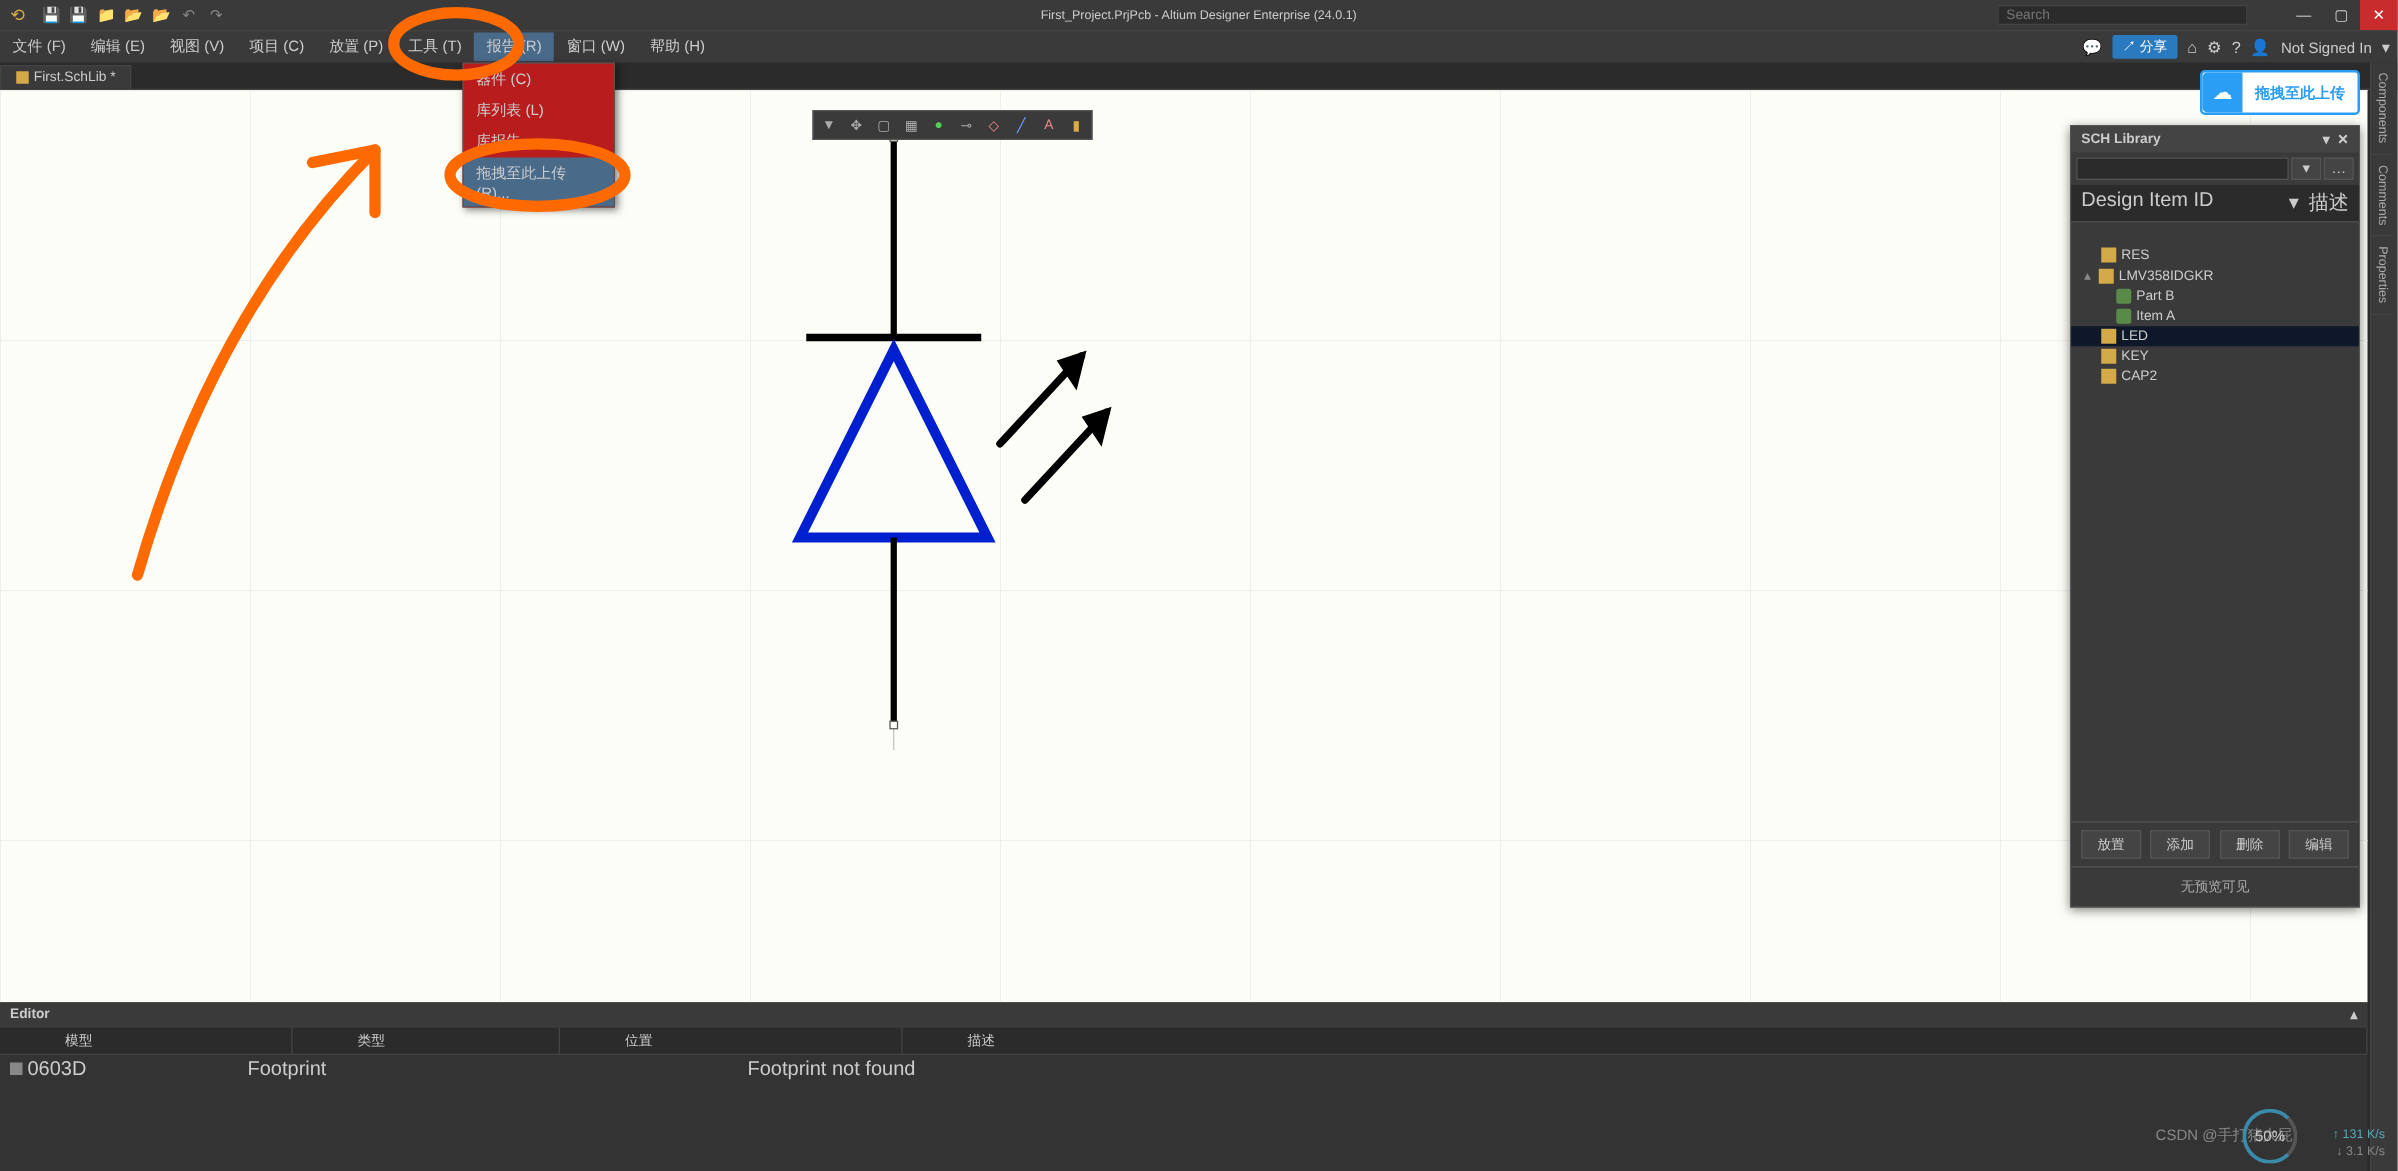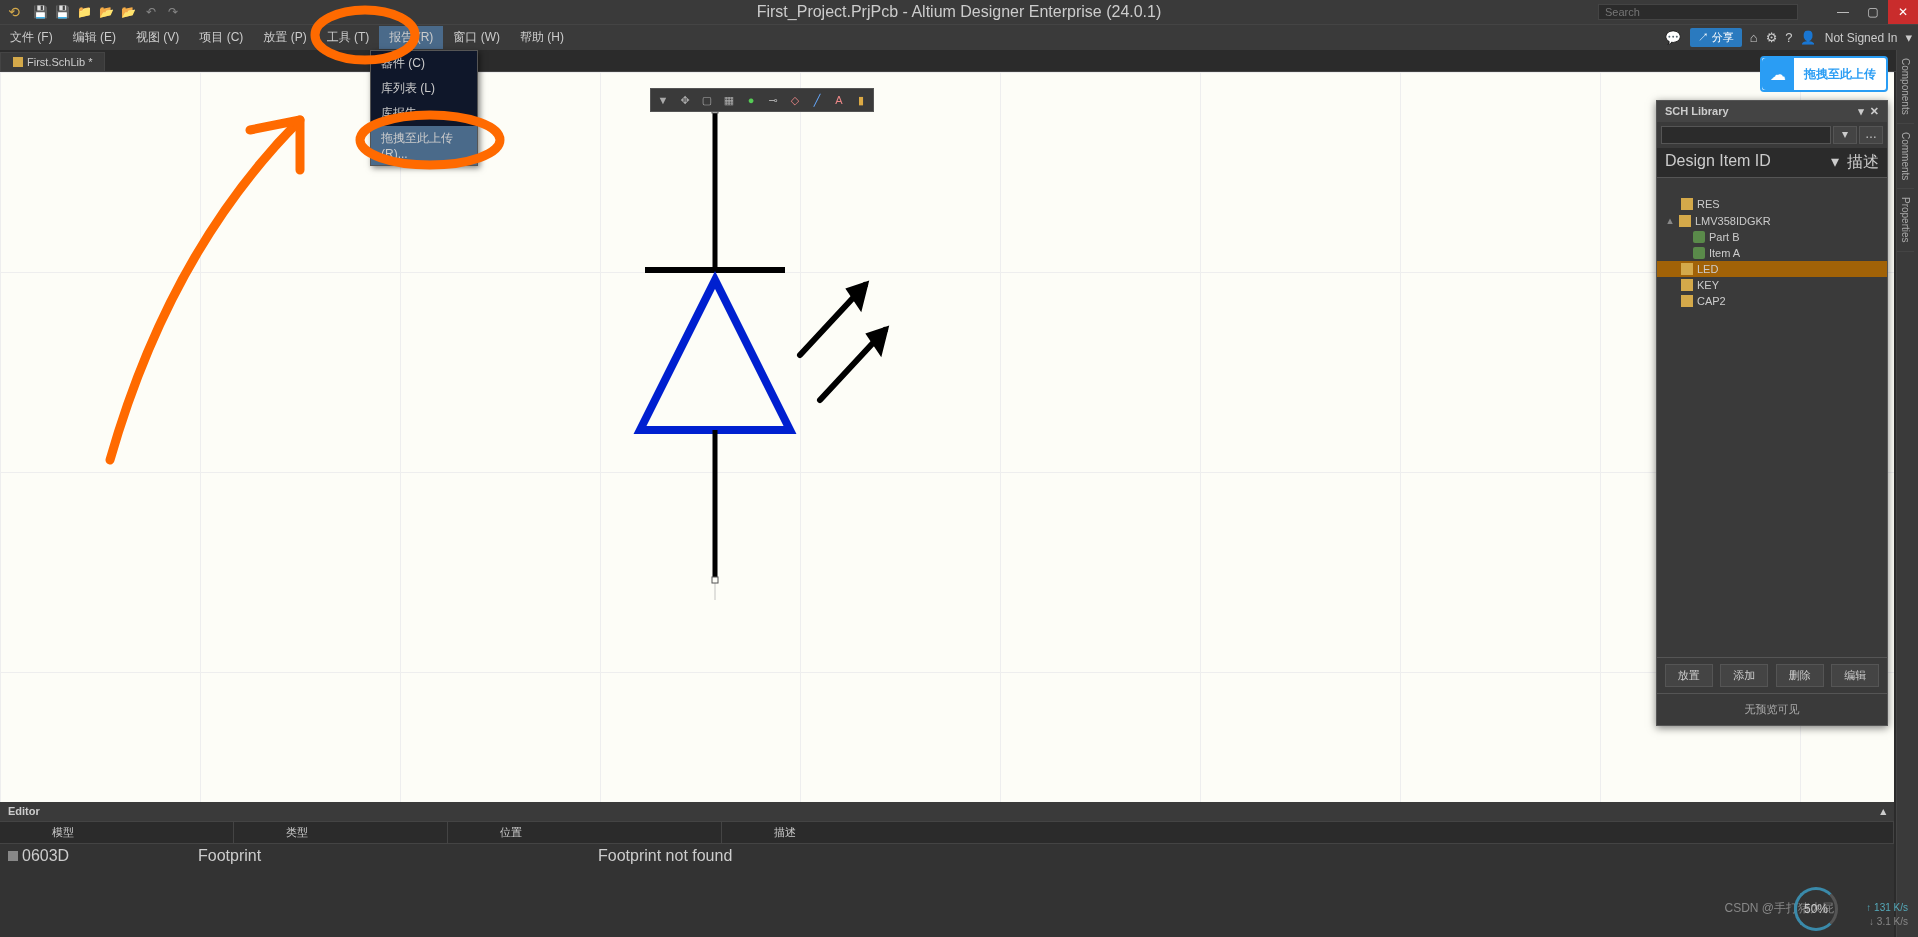--- a/index.html
+++ b/index.html
@@ -3,36 +3,36 @@
 <meta charset="utf-8">
 <style>
 * { margin: 0; padding: 0; box-sizing: border-box; font-family: "Microsoft YaHei", Arial, sans-serif; }
 body { background: #2b2b2b; color: #ccc; font-size: 12px; overflow: hidden; width: 1918px; height: 937px; position: relative; }
 
 
 .titlebar { height: 24px; background: #3a3a3a; display: flex; align-items: center; position: relative; }
 .titlebar .logo { width: 20px; height: 20px; margin: 0 4px; color: #d4a94a; font-size: 14px; display: flex; align-items: center; justify-content: center; }
 .titlebar .icons { display: flex; gap: 4px; margin-left: 4px; }
 .titlebar .ticon { width: 18px; height: 18px; display: flex; align-items: center; justify-content: center; color: #888; font-size: 12px; }
-.titlebar .title { position: absolute; left: 50%; transform: translateX(-50%); color: #ccc; font-size: 16px; }
+.titlebar .title { position: absolute; left: 50%; transform: translateX(-50%); color: #ccc; font-size: 10px; }
 .titlebar .search { position: absolute; right: 120px; background: #2b2b2b; border: 1px solid #444; padding: 1px 6px; width: 200px; color: #888; font-size: 11px; }
 .titlebar .winbtns { position: absolute; right: 0; display: flex; }
 .titlebar .winbtn { width: 30px; height: 24px; display: flex; align-items: center; justify-content: center; color: #ccc; }
 .titlebar .winbtn.close { background: #c92c2c; color: #fff; }
 
 
 .menubar { height: 26px; background: #3a3a3a; display: flex; align-items: center; position: relative; border-top: 1px solid #444; }
 .menuitem { padding: 3px 10px; color: #ccc; cursor: pointer; font-size: 12px; }
 .menuitem.active { background: #4a6a8a; }
 .menubar .right { position: absolute; right: 6px; display: flex; align-items: center; gap: 8px; }
 .sharebtn { background: #2a7abf; color: #fff; padding: 2px 8px; border-radius: 2px; font-size: 11px; }
 .ricon { color: #ccc; font-size: 13px; }
 
 
-.dropdown { position: absolute; top: 50px; left: 370px; background: #0f172a; border: 1px solid #555; width: 108px; z-index: 100; box-shadow: 2px 2px 6px rgba(0,0,0,0.5); }
+.dropdown { position: absolute; top: 50px; left: 370px; background: #b91c1c; border: 1px solid #555; width: 122px; z-index: 100; box-shadow: 2px 2px 6px rgba(0,0,0,0.5); }
 .dropdown .ditem { padding: 4px 10px; color: #ccc; font-size: 12px; }
 .dropdown .ditem.hl { background: #4a6a8a; }
 
 
 .tabbar { height: 22px; background: #2b2b2b; display: flex; align-items: flex-end; border-bottom: 1px solid #444; }
 .tab { background: #3a3a3a; padding: 3px 12px; font-size: 11px; border: 1px solid #444; border-bottom: none; color: #ccc; display: flex; align-items: center; gap: 4px; }
 .tab .tic { width: 10px; height: 10px; background: #d4a94a; display: inline-block; }
 
 
 .uploadwidget { position: absolute; top: 56px; right: 30px; background: #fff; border: 2px solid #2a9df4; border-radius: 4px; display: flex; align-items: center; z-index: 60; }
@@ -58,21 +58,21 @@
 .schpanel { position: absolute; top: 100px; right: 30px; width: 232px; background: #3a3a3a; border: 1px solid #555; z-index: 40; box-shadow: 0 2px 8px rgba(0,0,0,0.5); }
 .schpanel .phead { background: #444; padding: 4px 8px; display: flex; justify-content: space-between; font-size: 11px; font-weight: bold; }
 .schpanel .phead .ctrls { display: flex; gap: 6px; }
 .schpanel .psearch { display: flex; gap: 2px; padding: 4px; }
 .schpanel .psearch input { flex: 1; background: #2b2b2b; border: 1px solid #555; color: #ccc; font-size: 11px; padding: 2px; }
 .schpanel .psearch .pbtn { width: 24px; background: #444; border: 1px solid #555; color: #ccc; text-align: center; }
 .schpanel .pcols { display: flex; padding: 4px 8px; background: #2b2b2b; font-size: 16px; border-bottom: 1px solid #555; }
 .schpanel .pcols .c1 { flex: 1; }
 .schpanel .ptree { padding: 18px 0; }
 .schpanel .prow { padding: 2px 8px; font-size: 11px; display: flex; align-items: center; gap: 4px; cursor: pointer; }
-.schpanel .prow.sel { background: #a16207; }
+.schpanel .prow.sel { background: #0f172a; }
 .schpanel .prow .indent1 { width: 12px; }
 .schpanel .prow .indent2 { width: 24px; }
 .schpanel .prow .fold { width: 10px; text-align: center; color: #888; }
 .schpanel .prow .ficon { width: 12px; height: 12px; background: #d4a94a; }
 .schpanel .prow .picon { width: 12px; height: 12px; background: #5a8a4a; border-radius: 2px; }
 .schpanel .pspace { height: 330px; }
 .schpanel .pbtns { display: flex; justify-content: space-around; padding: 6px 4px; border-top: 1px solid #555; background: #3a3a3a; }
 .schpanel .pbtns button { background: #444; border: 1px solid #555; color: #ccc; padding: 3px 12px; font-size: 11px; cursor: pointer; }
 .schpanel .pfoot { text-align: center; padding: 8px; font-size: 11px; color: #aaa; border-top: 1px solid #555; }
 

